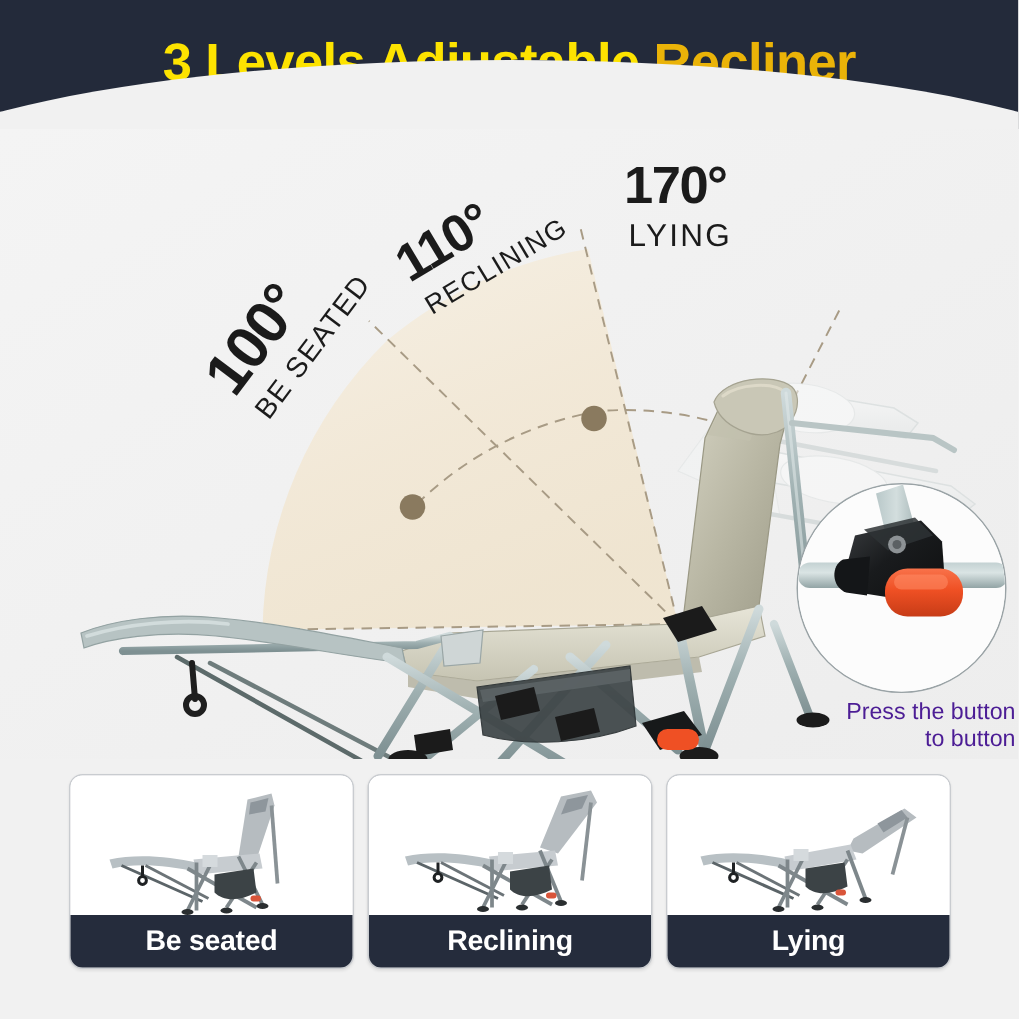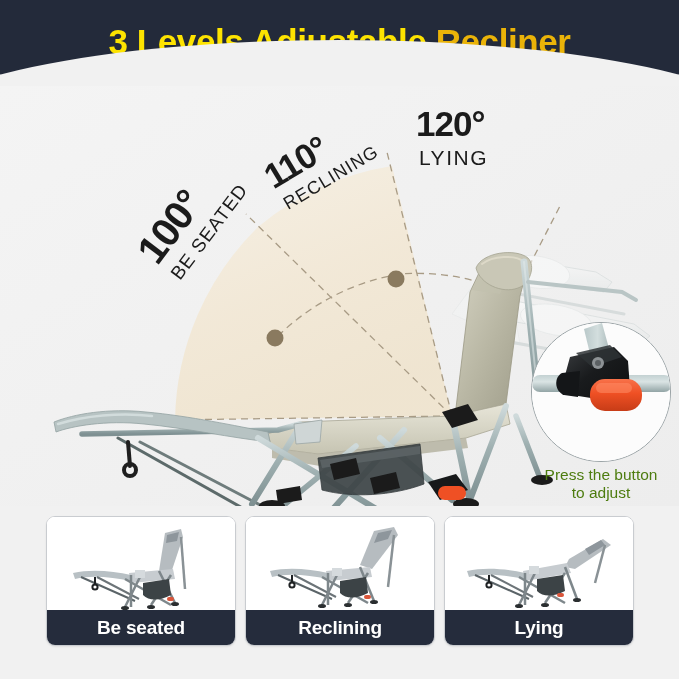--- a/index.html
+++ b/index.html
@@ -52,22 +52,22 @@
   .ang-140 .deg{ font-size:35px; letter-spacing:-1px; }
   .ang-140 .nm{ font-size:21px; margin-top:6px; margin-left:3px; font-weight:400; letter-spacing:1.5px;}
 
   
   .callout{ position:absolute; left:531px; top:322px; width:140px; height:140px; z-index:6;}
   .callout-circle{
     position:absolute; left:0; top:0; width:140px; height:140px; border-radius:50%;
     background:#fbfbfb; border:1px solid #9aa3a6; overflow:hidden;
   }
   .callout-text{
-    position:absolute; left:-6px; top:144px; width:152px; text-align:center;
-    font-size:15.5px; line-height:18px; color:#4d7c0f; font-weight:400;
+    position:absolute; left:-6px; top:144px; width:152px; text-align:right;
+    font-size:15.5px; line-height:18px; color:#4c1d95; font-weight:400;
   }
 
   
   .cards{ position:absolute; left:0; top:516px; width:679px; height:135px; }
   .card{
     position:absolute; top:0; width:190px; height:130px;
     background:#ffffff; border:1px solid #c9ccd0; border-radius:9px; overflow:hidden;
     box-shadow:0 1px 2px rgba(0,0,0,.08);
   }
   .card.c1{ left:46px; }
@@ -234,21 +234,21 @@
 
     <div class="ang ang-100">
       <span class="deg">100°</span>
       <span class="nm">BE SEATED</span>
     </div>
     <div class="ang ang-110">
       <span class="deg">110°</span>
       <span class="nm">RECLINING</span>
     </div>
     <div class="ang ang-140">
-      <span class="deg">120°</span>
+      <span class="deg">170°</span>
       <span class="nm">LYING</span>
     </div>
   </div>
 
   <div class="callout">
     <div class="callout-circle">
       <svg viewBox="0 0 140 140" width="140" height="140">
         <defs>
           <linearGradient id="ctubeV" x1="0" y1="0" x2="1" y2="0">
             <stop offset="0%" stop-color="#b9c8c9"></stop>
@@ -289,21 +289,21 @@
         <circle cx="78" cy="62" r="4.5" fill="#9aa0a3"></circle>
 
         <g>
           <rect x="58" y="56" width="52" height="32" rx="15" fill="url(#btnG)"></rect>
           <rect x="64" y="60" width="36" height="10" rx="5" fill="#ff8c66" opacity="0.55"></rect>
         </g>
       </svg>
     </div>
     <div class="callout-text">
       <span>Press the button</span><br>
-      <span>to adjust</span>
+      <span>to button</span>
     </div>
   </div>
 
   <div class="cards">
 
     <div class="card c1">
       <svg class="card-img" viewBox="0 0 188 95">
         <rect x="0" y="0" width="188" height="95" fill="#ffffff"></rect>
 
         <path d="M118,16 L134,12 L136,20 L124,56 L112,54 Z" fill="#b6bcc0"></path>

